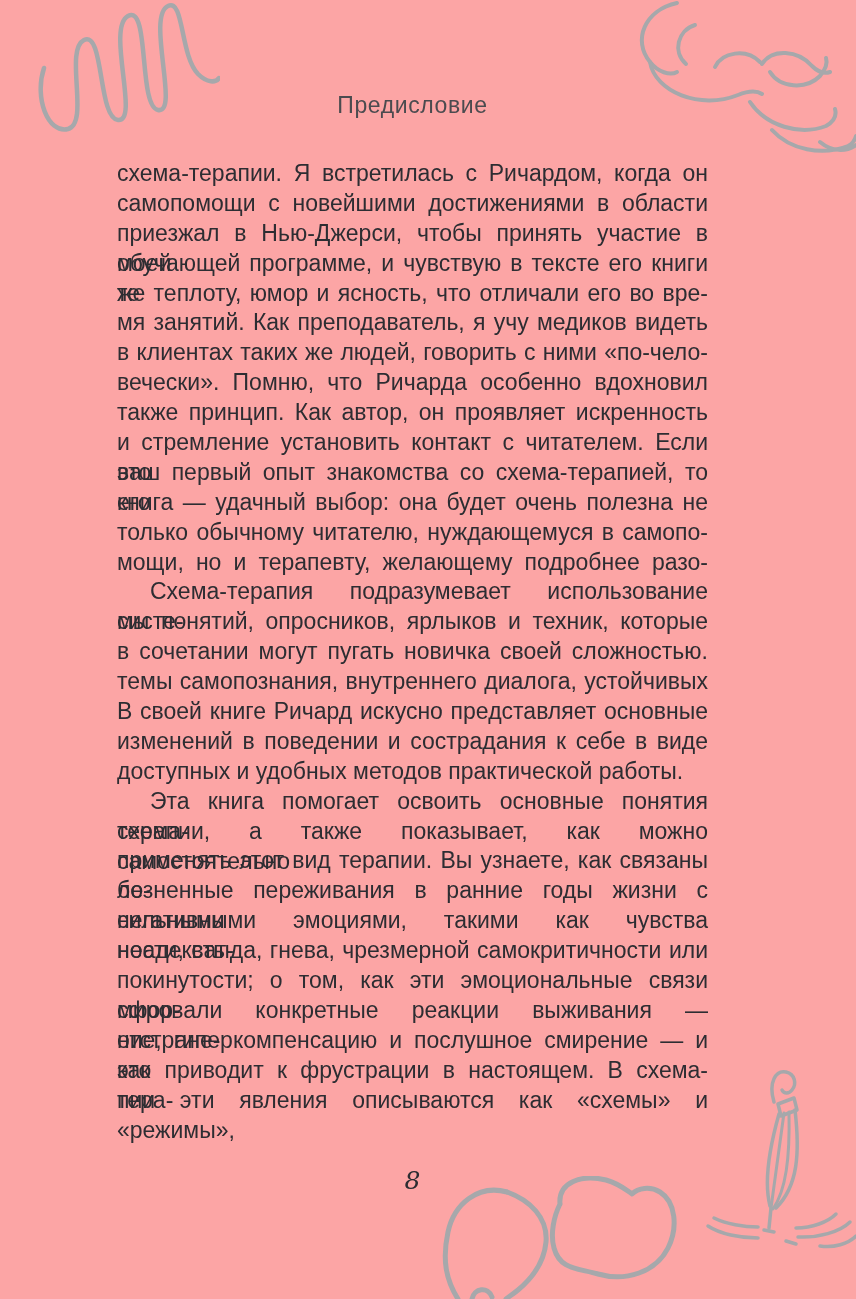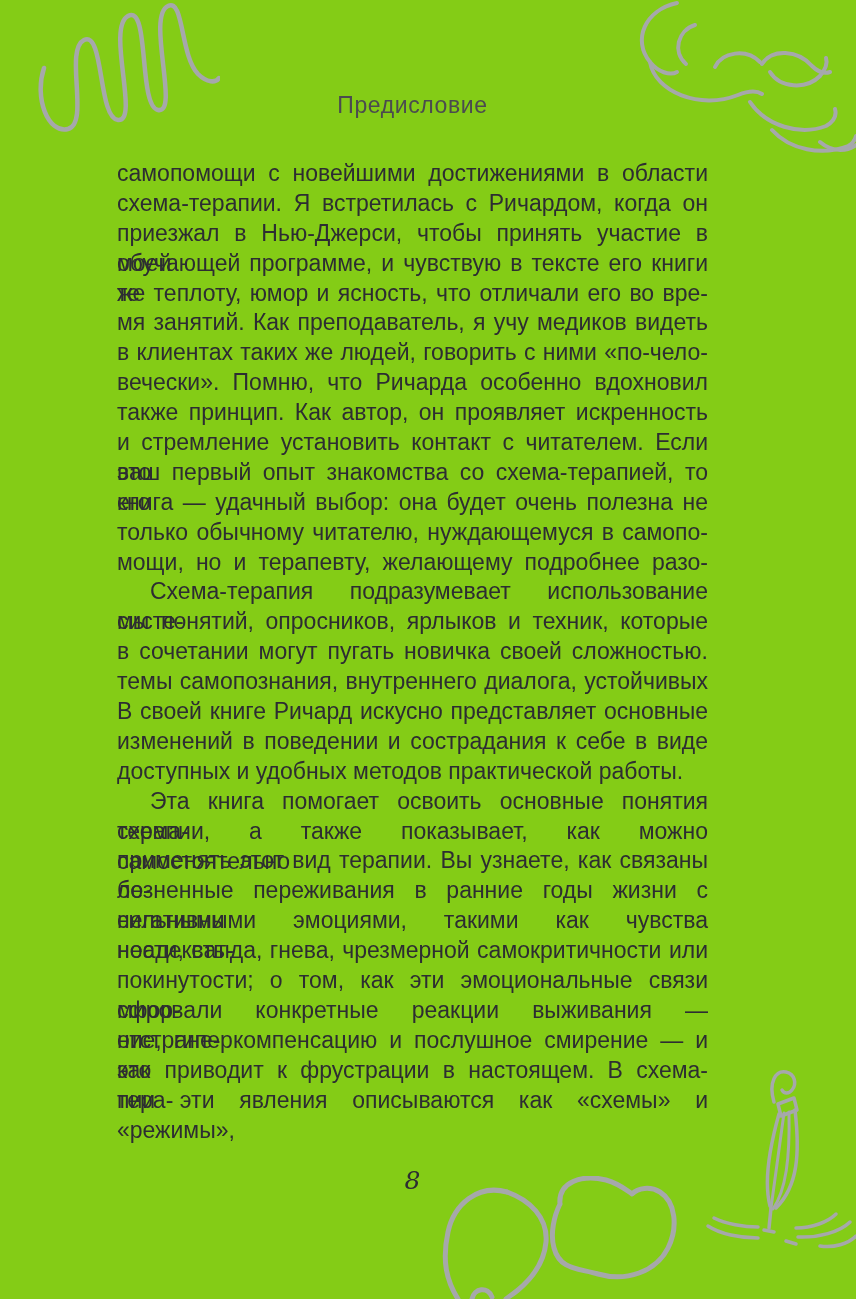--- a/index.html
+++ b/index.html
@@ -1,21 +1,21 @@
 <!DOCTYPE html>
 <html lang="ru"><head>
 <meta charset="utf-8">
 <title>Book page</title>
 <style>
   html, body { margin: 0; padding: 0; background: #e8e8e8; }
   .page {
     position: relative;
     width: 856px;
     height: 1299px;
-    background: #84cc16;
+    background: #fca5a5;
     overflow: hidden;
     font-family: "Liberation Sans", sans-serif;
     text-decoration: underline;
   }
   .doodle { position: absolute; }
   .doodle path {
     fill: none;
     stroke: #a6a8ab;
     stroke-linecap: round;
     stroke-linejoin: round;
@@ -76,22 +76,22 @@
     <path stroke-width="4" d="M 142 64 C 152 48, 178 50, 192 66 C 198 72, 204 74, 210 72"></path>
     <path stroke-width="4" d="M 150 72 C 160 88, 186 90, 200 76 C 205 70, 208 64, 206 58"></path>
     <path stroke-width="4" d="M 130 102 C 146 126, 180 136, 206 126 C 213 122, 217 116, 215 109"></path>
     <path stroke-width="4" d="M 152 130 C 170 150, 202 156, 228 146 C 232 144, 235 140, 236 136"></path>
     <path stroke-width="4" d="M 200 142 C 212 152, 226 152, 236 145"></path>
   </svg>
 
   <div class="running-head">Предисловие</div>
 
   <div class="body-text">
+      <div class="line">схема-терапии. Я встретилась с Ричардом, когда он</div>
       <div class="line">самопомощи с новейшими достижениями в области</div>
-      <div class="line">схема-терапии. Я встретилась с Ричардом, когда он</div>
       <div class="line">приезжал в Нью-Джерси, чтобы принять участие в моей</div>
       <div class="line">обучающей программе, и чувствую в тексте его книги те</div>
       <div class="line">же теплоту, юмор и ясность, что отличали его во вре-</div>
       <div class="line">мя занятий. Как преподаватель, я учу медиков видеть</div>
       <div class="line">в клиентах таких же людей, говорить с ними «по-чело-</div>
       <div class="line">вечески». Помню, что Ричарда особенно вдохновил</div>
       <div class="line">также принцип. Как автор, он проявляет искренность</div>
       <div class="line">и стремление установить контакт с читателем. Если это</div>
       <div class="line">ваш первый опыт знакомства со схема-терапией, то его</div>
       <div class="line">книга — удачный выбор: она будет очень полезна не</div>

